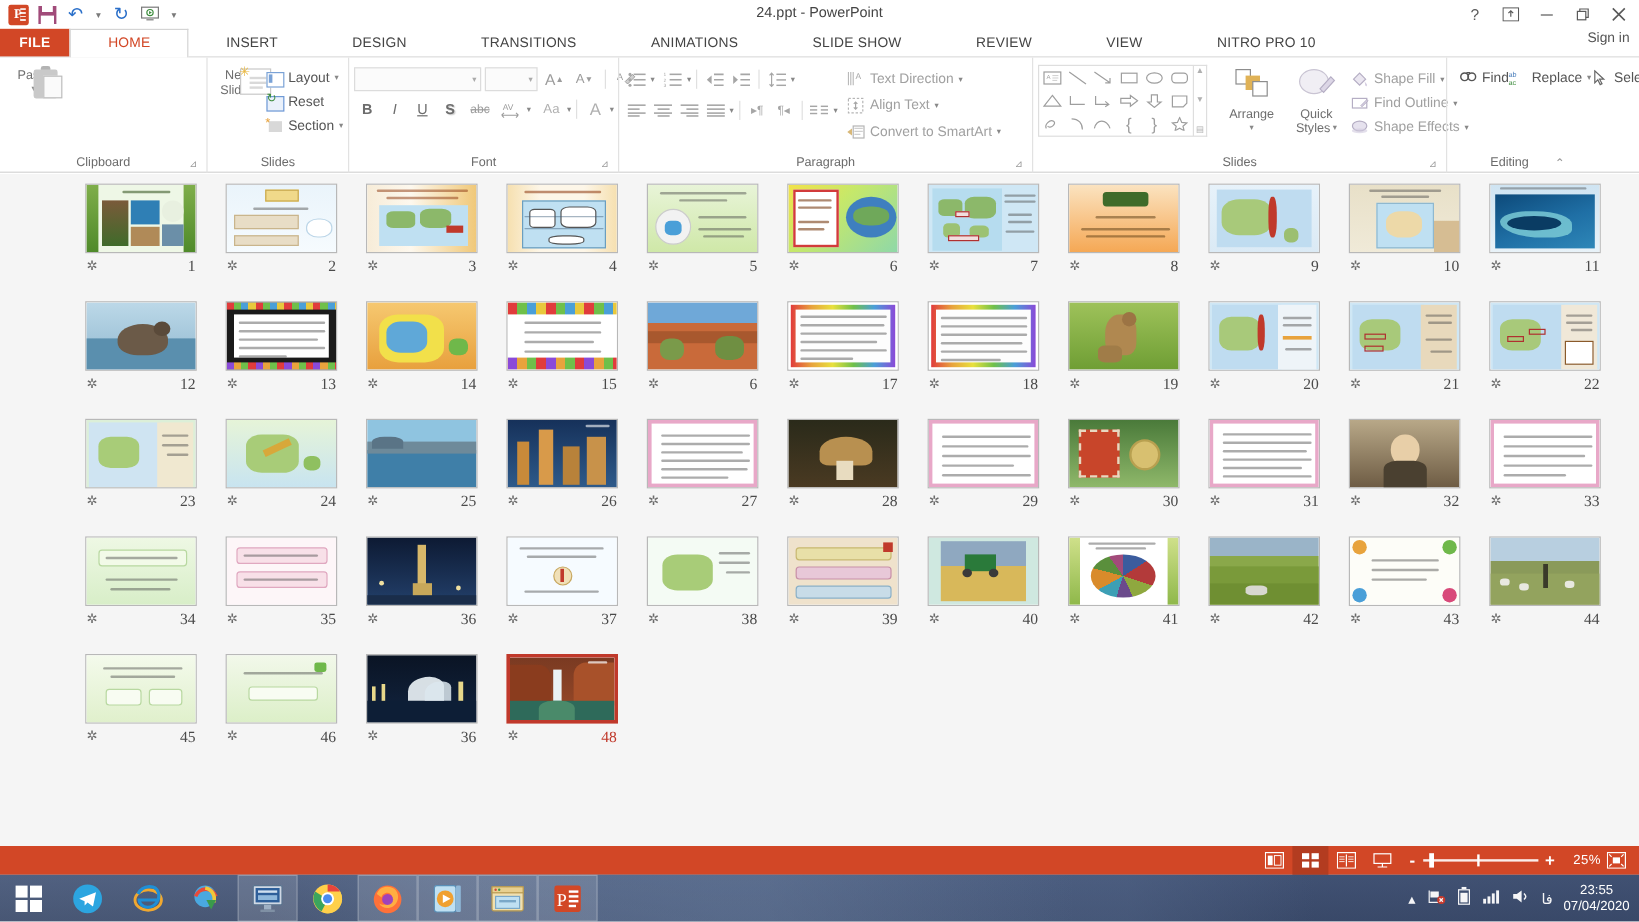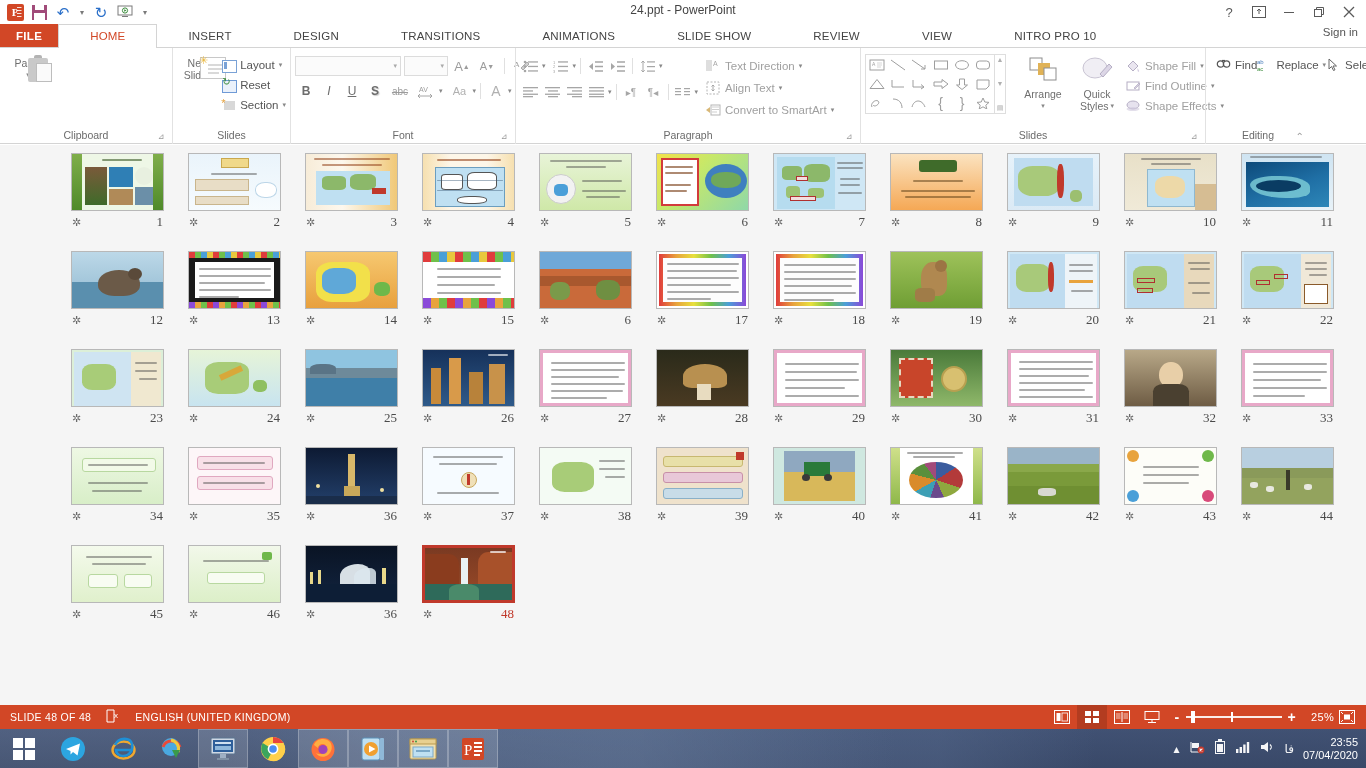--- a/index.html
+++ b/index.html
@@ -210,21 +210,21 @@
       radial-gradient(circle at 80% 60%, rgba(70,90,125,.45) 0 45%, transparent 65%);
   }
   .tb-items{ position:absolute; left:0; top:0; height:39px; display:flex; align-items:stretch; }
   .start{ width:48px; display:flex; align-items:center; justify-content:center; }
   .start .winlogo{ width:22px; height:22px; display:grid; grid-template-columns:1fr 1fr; grid-template-rows:1fr 1fr; gap:2px;}
   .start .winlogo i{ background:#fff; display:block; }
   .tbicon{ width:50px; display:flex; align-items:center; justify-content:center; position:relative;}
   .tbicon.run{ background:rgba(255,255,255,.13); border:1px solid rgba(255,255,255,.25); }
   .tray{ position:absolute; right:0; top:0; height:39px; display:flex; align-items:center; gap:9px; padding-right:8px; color:#fff;}
   .tray .ti{ font-size:12px; opacity:.95; }
-  .clock{ font-size:11px; line-height:13px; text-align:right; color:#fff; }
+  .clock{ font-size:11px; line-height:13px; text-align:center; color:#fff; }
 </style>
 </head>
 <body>
 
 <div class="app">
 
   <div class="titlebar">
     <div class="qat">
       <div class="qat-btn">
           <div class="pp-logo">P</div>
@@ -1548,30 +1548,20 @@
         </div>
         <div class="meta">
             <span class="star">✲</span>
             <span class="num">45</span>
           </div>
       </div>
     </div>
   </div>
 
   <div class="statusbar">
-    <div class="sb-left">
-      <span>SLIDE 48 OF 48</span>
-      <span>
-        <svg width="16" height="14" viewBox="0 0 16 14">
-            <path d="M2 1 H9 V13 H2 Z" fill="none" stroke="#fff" stroke-width="1"></path>
-            <text x="9" y="9" font-size="8" fill="#fff" font-family="Liberation Sans">x</text>
-          </svg>
-      </span>
-      <span>ENGLISH (UNITED KINGDOM)</span>
-    </div>
     <div class="sb-right">
       <div class="vbtn">
         <svg width="16" height="14" viewBox="0 0 16 14">
             <rect x="0.5" y="0.5" width="15" height="13" fill="none" stroke="#fff"></rect>
             <rect x="2.5" y="3" width="4" height="8" fill="#fff"></rect>
             <rect x="8" y="3" width="5.5" height="8" fill="none" stroke="#fff" stroke-width=".8"></rect>
           </svg>
       </div>
       <div class="vbtn active">
         <svg width="16" height="14" viewBox="0 0 16 14">

